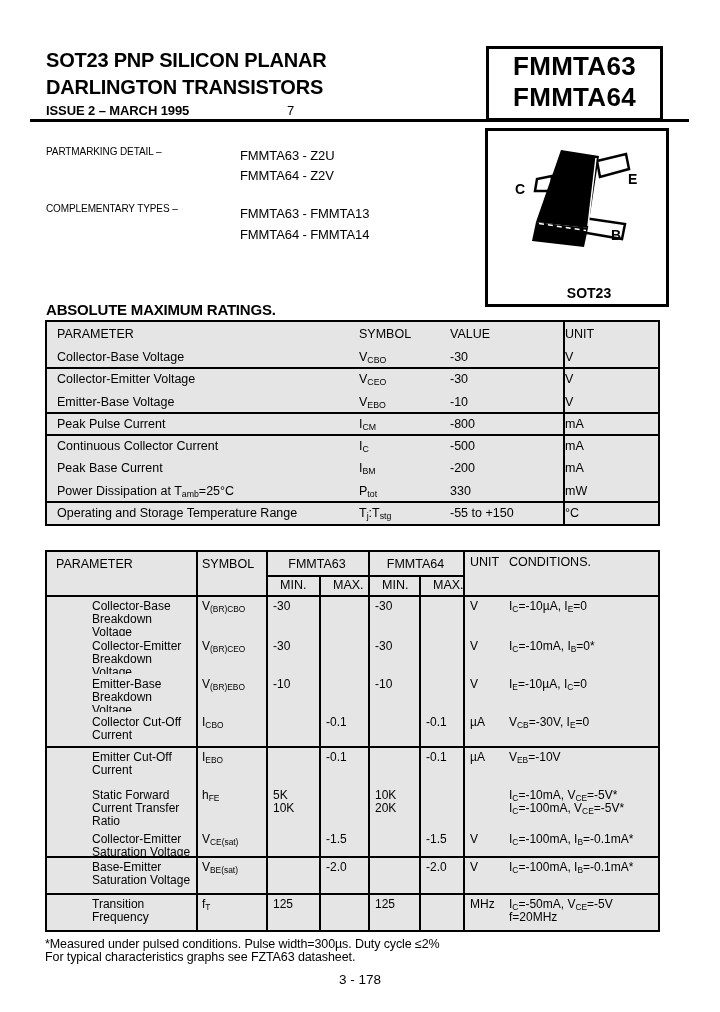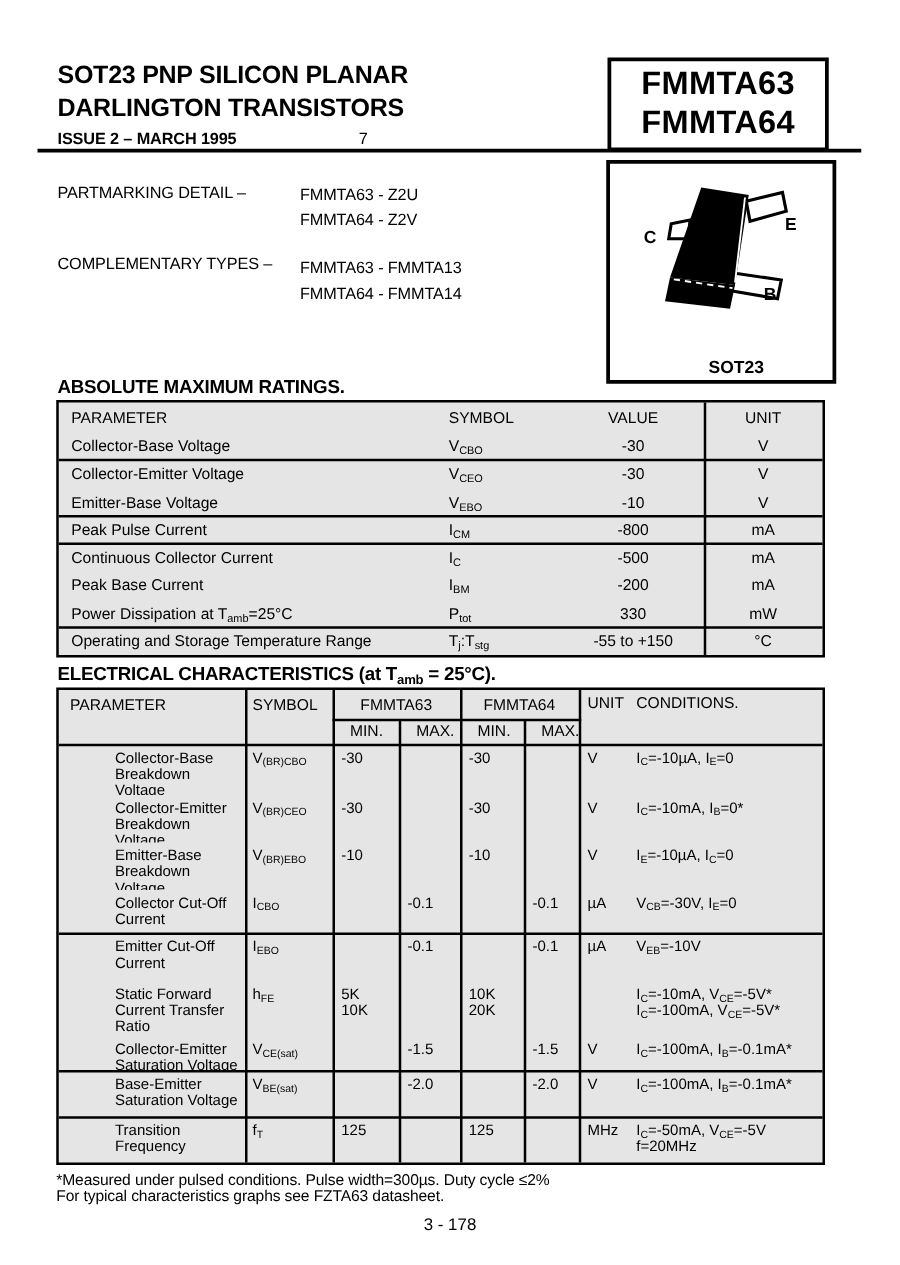--- a/index.html
+++ b/index.html
@@ -16,21 +16,21 @@
   .issue { left:46px; top:103px; font-size:13px; font-weight:bold; letter-spacing:-0.1px; }
   .issue-mark { left:287px; top:103px; font-size:13px; }
   .top-rule { left:30px; top:119px; width:659px; height:3px; background:#000; }
   .pn-box {
     left:486px; top:46px; width:171px; height:67px; border:3px solid #000;
     text-align:center; font-weight:bold; font-size:26px; line-height:31px; padding-top:2px;
     letter-spacing:0.3px; box-sizing:content-box;
   }
 
   
-  .mk-label { font-size:13px; letter-spacing:-0.1px;text-align:right; }
+  .mk-label { font-size:10px; letter-spacing:-0.1px;text-align:right; }
   .mk-vals  { font-size:13px; white-space:pre-line; letter-spacing:-0.1px; }
   .pm-label { left:46px; top:146px; }
   .pm-vals  { left:240px; top:146px; line-height:20px; }
   .ct-label { left:46px; top:203px; }
   .ct-vals  { left:240px; top:203px; line-height:21px; }
 
   
   .pkg-box { left:485px; top:128px; width:178px; height:173px; border:3px solid #000; box-sizing:content-box; }
   .pkg-box svg { position:absolute; left:0; top:0; }
   .pin-label { position:absolute; font-size:14px; font-weight:bold; }
@@ -50,21 +50,21 @@
   .hdr  { font-size:12.5px; }
   .hl, .vl { position:absolute; background:#000; }
 
   
   .t1 { left:45px; top:320px; width:615px; height:206px;
         grid-template-columns:308px 95px 115px 1fr;
         grid-template-rows:24px repeat(8, 22.25px); }
   .t1 .cell { font-size:12.5px; line-height:14px; padding-top:4px; }
   .t1 .c-par { padding-left:10px; }
   .t1 .c-sym { padding-left:4px; }
-  .t1 .c-val, .t1 .c-unit { text-align:center; padding-left:0; }
+  .t1 .c-val, .t1 .c-unit { padding-left:0; }
   .t1 .hdr { padding-top:5px; }
 
   
   .t2 { left:45px; top:550px; width:615px; height:382px;
         grid-template-columns:149px 70px 53px 49px 51px 44px 1fr;
         grid-template-rows:24px 20px 40px 38px 38px 35px 38px 44px 28px 37px 36px; }
   .t2 .h-par { grid-row:1/3; grid-column:1; padding-top:6px; padding-left:9px; }
   .t2 .h-sym { grid-row:1/3; grid-column:2; padding-top:6px; padding-left:6px; }
   .t2 .h-d1  { grid-row:1; grid-column:3/5; text-align:center; padding:6px 0 0 0; }
   .t2 .h-d2  { grid-row:1; grid-column:5/7; text-align:center; padding:6px 0 0 0; }
@@ -175,21 +175,20 @@
       <div class="cell c-sym">P<sub>tot</sub></div>
       <div class="cell c-val">330</div>
       <div class="cell c-unit">mW</div>
 
       <div class="cell c-par">Operating and Storage Temperature Range</div>
       <div class="cell c-sym">T<sub>j</sub>:T<sub>stg</sub></div>
       <div class="cell c-val">-55 to +150</div>
       <div class="cell c-unit">°C</div>
     </div>
 
-  <div class="abs sec-h h-ec">ELECTRICAL CHARACTERISTICS (at T<sub>amb</sub> = 25°C).</div>
 
   <div class="abs tbl t2">
     <div class="cell hdr h-par">PARAMETER</div>
     <div class="cell hdr h-sym">SYMBOL</div>
     <div class="cell hdr h-d1">FMMTA63</div>
     <div class="cell hdr h-d2">FMMTA64</div>
     <div class="cell hdr h-uc uc">
       <span class="u">UNIT</span>
       <span class="cond">CONDITIONS.</span>
     </div>

